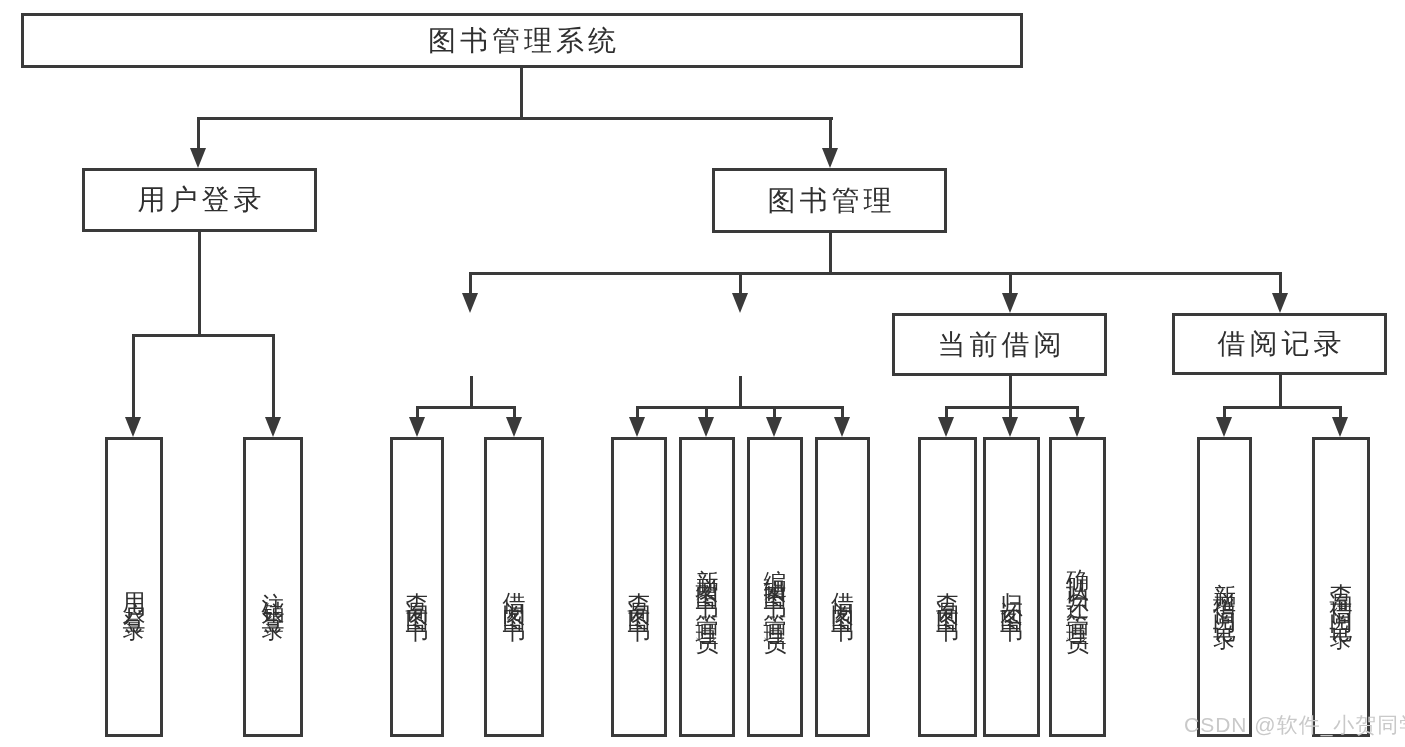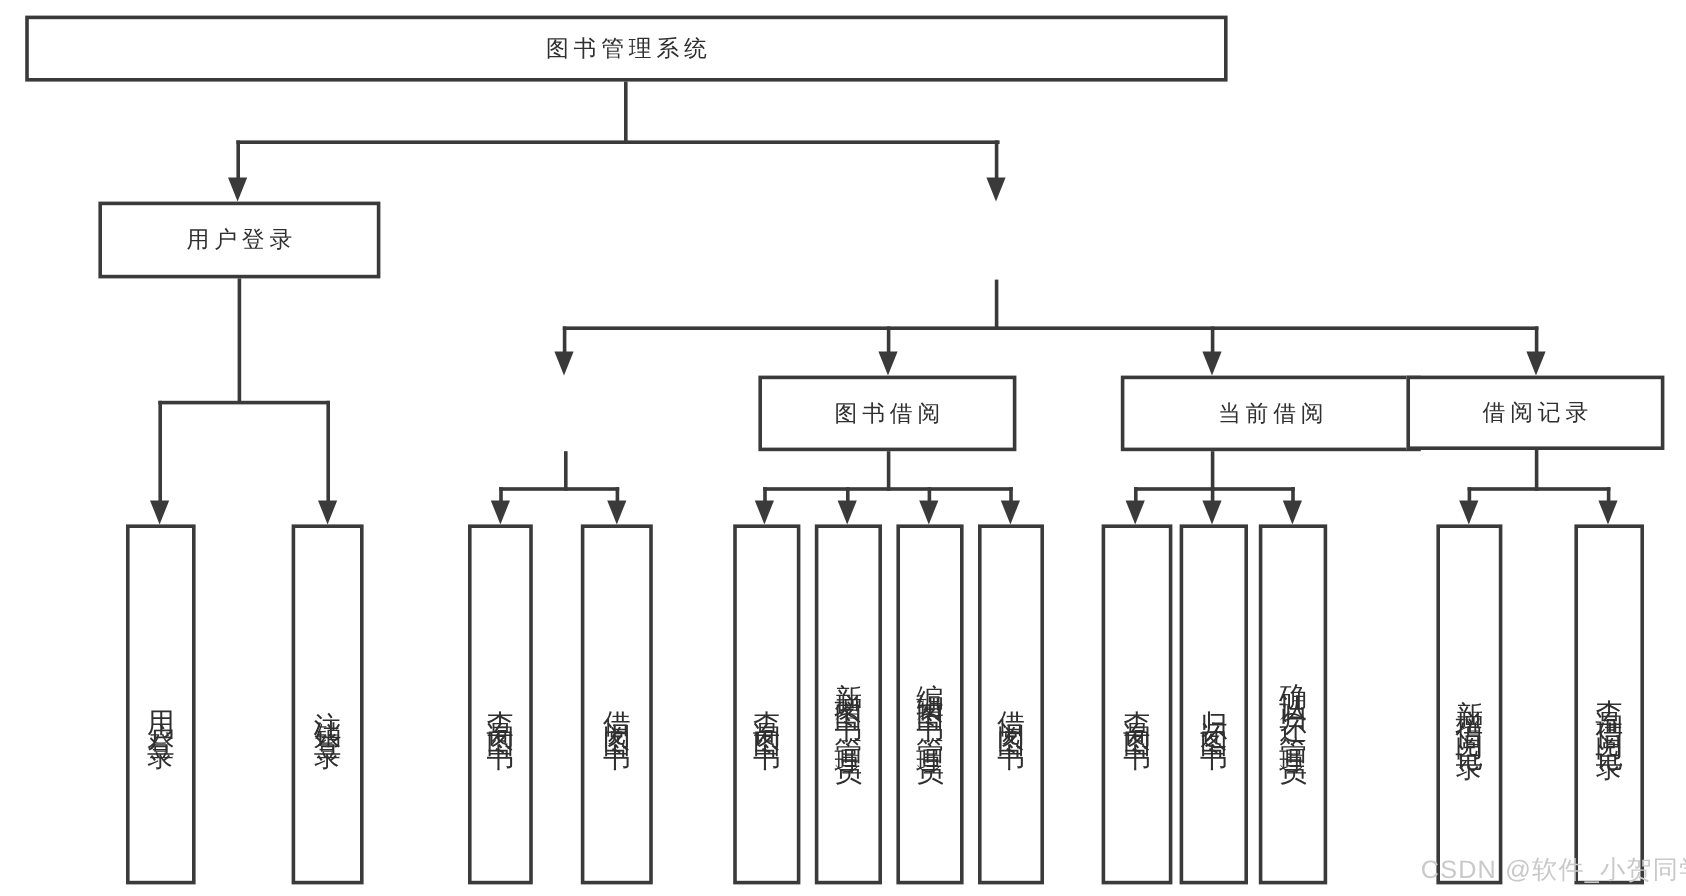--- a/index.html
+++ b/index.html
@@ -21,21 +21,21 @@
   .box {
     position: absolute;
     box-sizing: border-box;
     border: 3px solid var(--line);
     background: #ffffff;
     display: flex;
     align-items: center;
     justify-content: center;
   }
   .hlbl {
-    font-size: 19px;
+    font-size: 28px;
     letter-spacing: 4px;
     color: var(--text);
     white-space: nowrap;
     text-indent: 4px; 
   }
   .vlbl {
     writing-mode: vertical-rl;
     text-orientation: mixed;
     font-size: 23px;
     line-height: 1;
@@ -85,43 +85,43 @@
   <div class="hline" style="left:197px;top:117px;width:636px"></div>
   <div class="vline" style="left:197px;top:117px;height:33px"></div>
   <div class="arrow" style="left:190px;top:148px"></div>
   <div class="vline" style="left:829px;top:117px;height:33px"></div>
   <div class="arrow" style="left:822px;top:148px"></div>
 
   <div class="box" style="left:82px;top:168px;width:235px;height:64px">
     <span class="hlbl">用户登录</span>
   </div>
 
+  <div class="box" style="left:712px;top:168px;width:235px;height:65px">
+    <span class="hlbl">图书管理</span>
+  </div>
 
   <div class="vline" style="left:198px;top:232px;height:104px"></div>
   <div class="hline" style="left:132px;top:334px;width:143px"></div>
   <div class="vline" style="left:132px;top:334px;height:84px"></div>
   <div class="arrow" style="left:125px;top:417px"></div>
   <div class="vline" style="left:272px;top:334px;height:84px"></div>
   <div class="arrow" style="left:265px;top:417px"></div>
 
   <div class="vline" style="left:829px;top:233px;height:42px"></div>
   <div class="hline" style="left:469px;top:272px;width:813px"></div>
   <div class="vline" style="left:469px;top:272px;height:23px"></div>
   <div class="arrow" style="left:462px;top:293px"></div>
   <div class="vline" style="left:739px;top:272px;height:23px"></div>
   <div class="arrow" style="left:732px;top:293px"></div>
   <div class="vline" style="left:1009px;top:272px;height:23px"></div>
   <div class="arrow" style="left:1002px;top:293px"></div>
   <div class="vline" style="left:1279px;top:272px;height:23px"></div>
   <div class="arrow" style="left:1272px;top:293px"></div>
 
-  <div class="box" style="left:632px;top:313px;width:215px;height:63px">
-    <span class="hlbl">图书借阅</span>
-  </div>
-  <div class="box" style="left:934px;top:313px;width:250px;height:63px">
+  <div class="box" style="left:892px;top:313px;width:215px;height:63px">
     <span class="hlbl">当前借阅</span>
   </div>
   <div class="box" style="left:1172px;top:313px;width:215px;height:62px">
     <span class="hlbl">借阅记录</span>
   </div>
 
   <div class="vline" style="left:470px;top:376px;height:33px"></div>
   <div class="hline" style="left:416px;top:406px;width:100px"></div>
   <div class="vline" style="left:416px;top:406px;height:14px"></div>
   <div class="arrow" style="left:409px;top:417px"></div>

